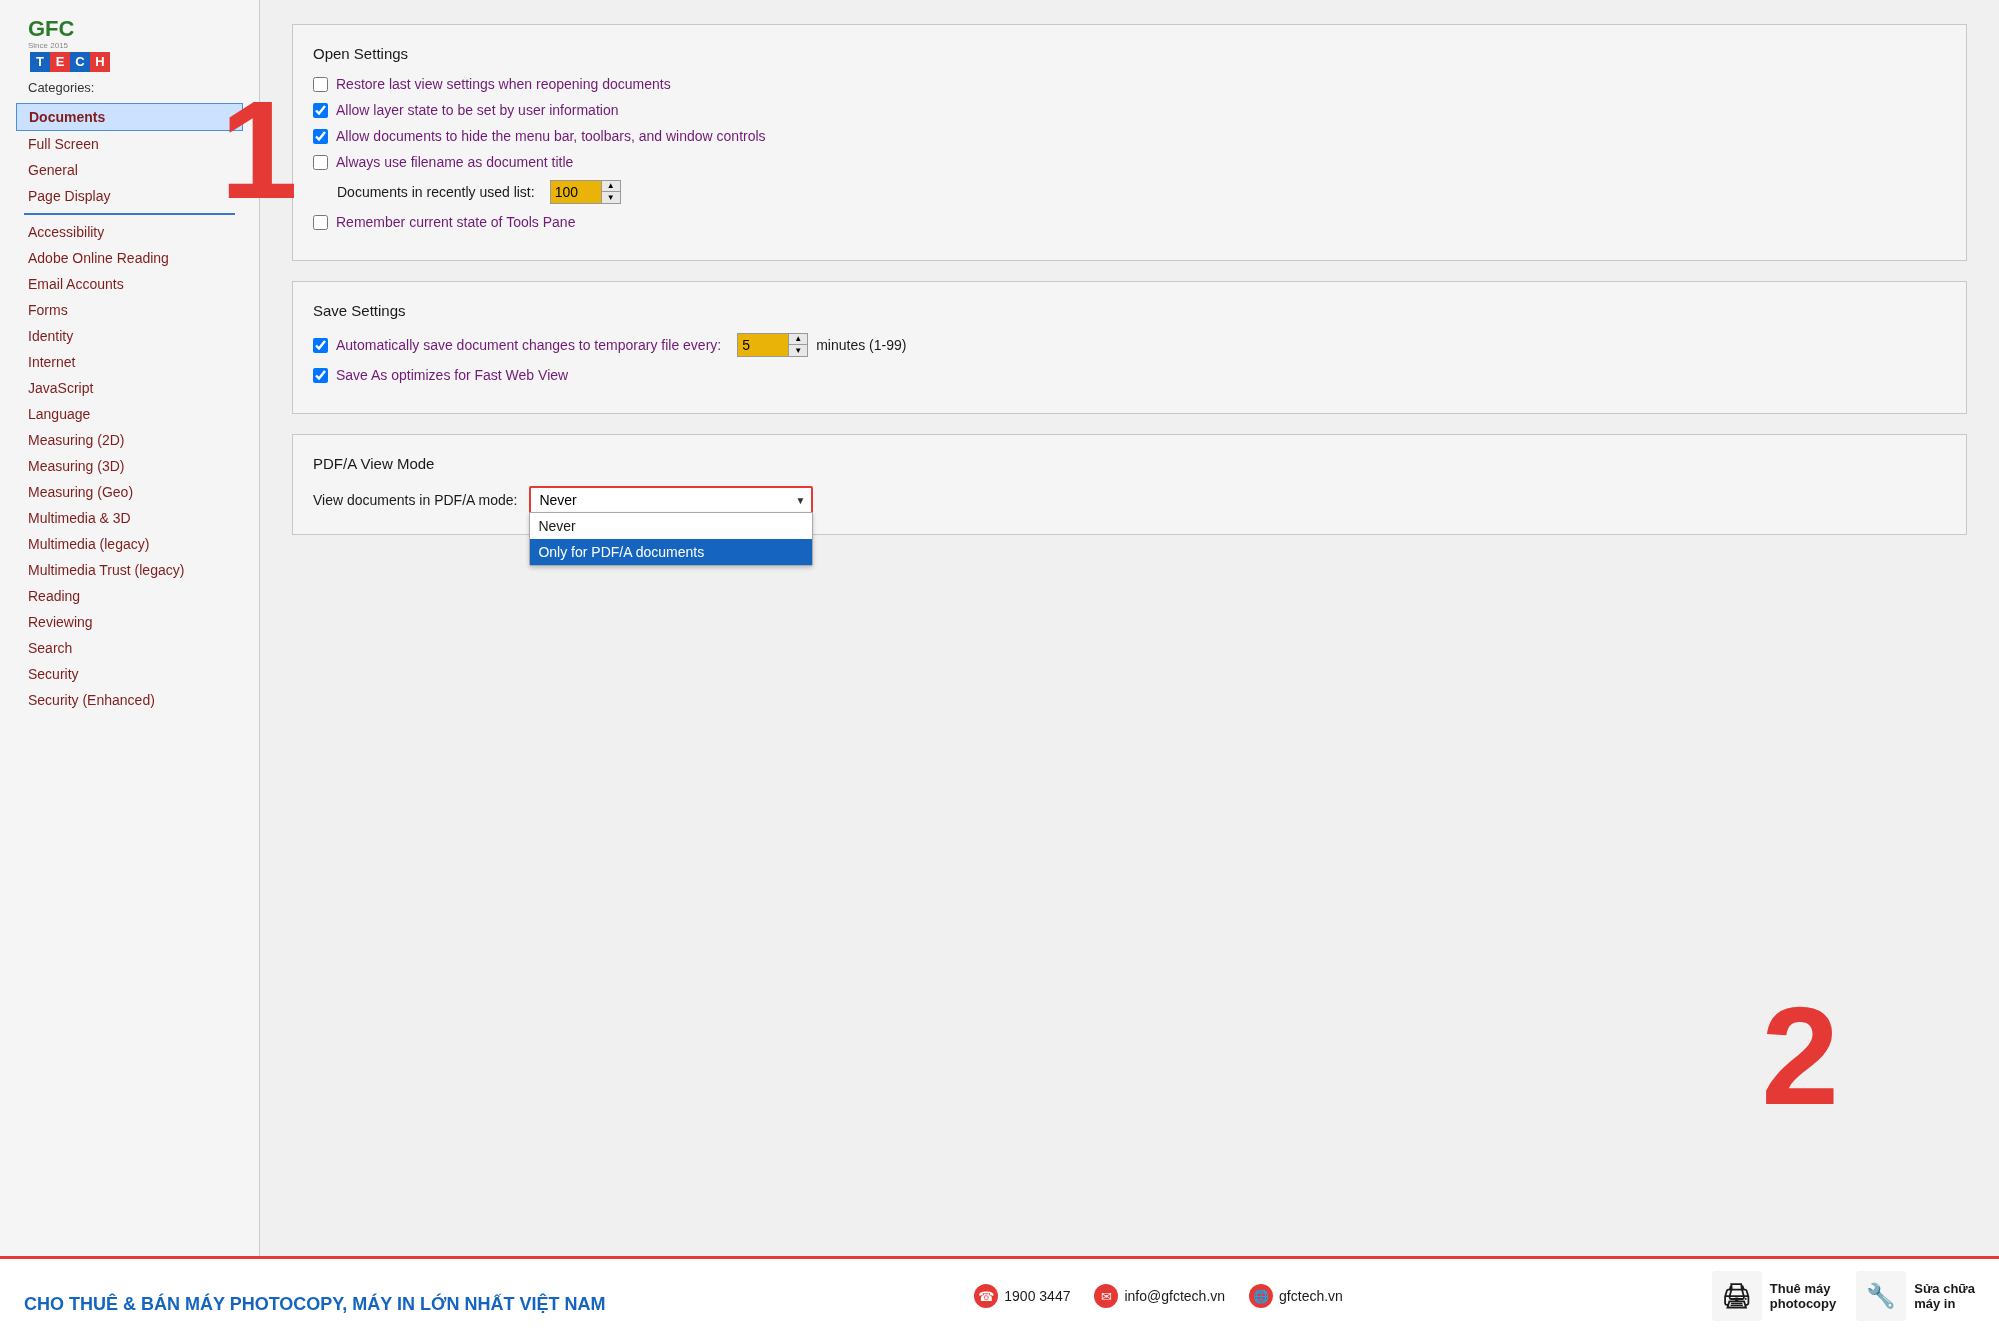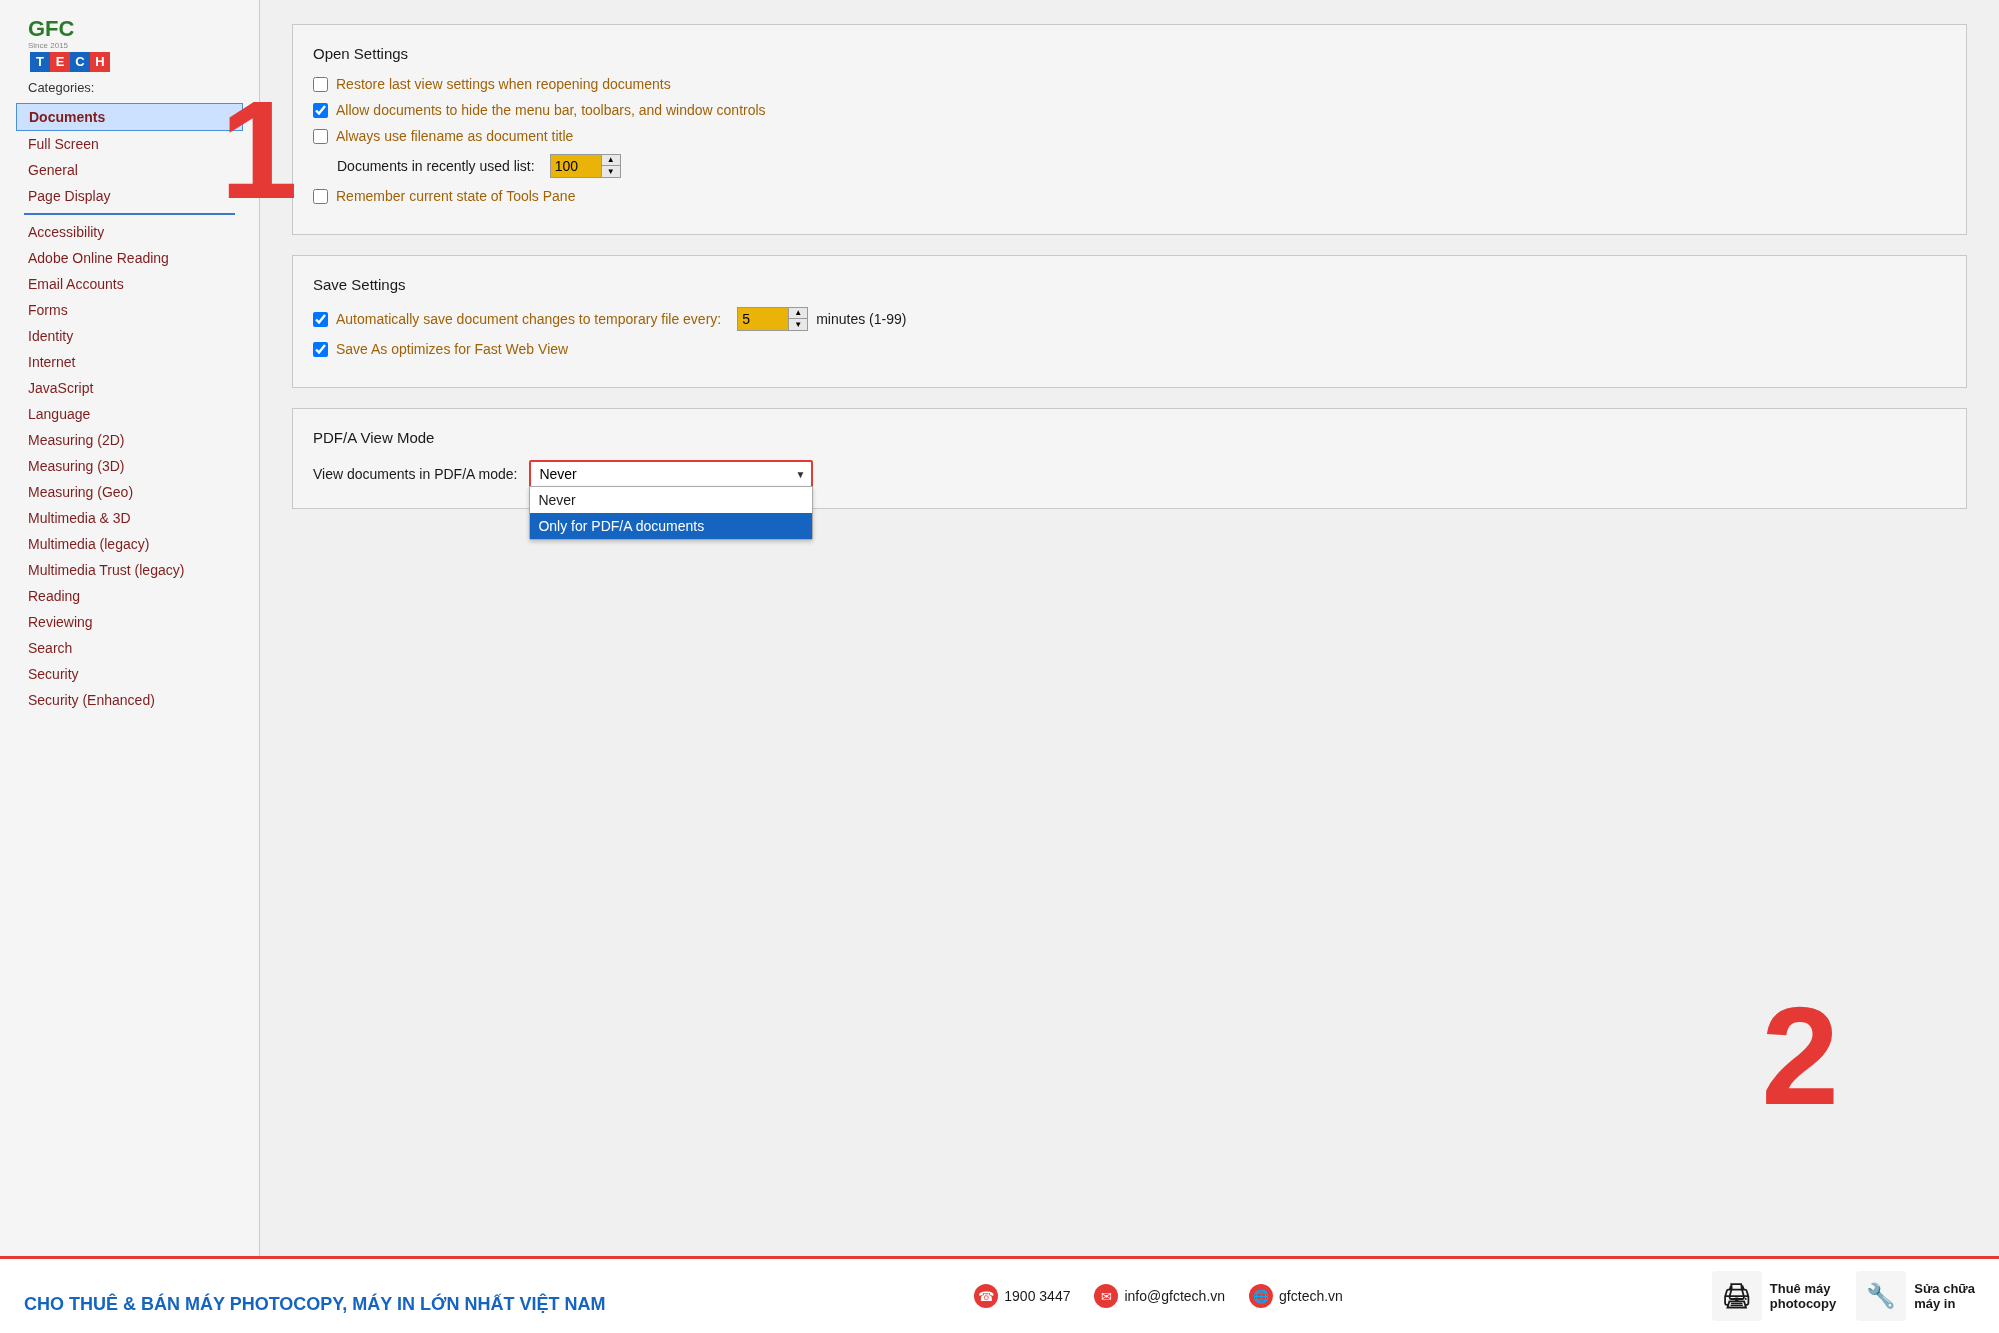--- a/index.html
+++ b/index.html
@@ -118,21 +118,21 @@
 
     .checkbox-row input[type="checkbox"] {
       width: 15px;
       height: 15px;
       margin: 0;
       flex-shrink: 0;
     }
 
     .checkbox-label {
       font-size: 14px;
-      color: #a16207;
+      color: #701a75;
     }
 
     .inline-field-row {
       display: flex;
       align-items: center;
       margin: 0 0 10px 24px;
       gap: 15px;
     }
 
     .inline-field-label {
@@ -405,20 +405,24 @@
 
     <div class="section">
       <div class="section-title">Open Settings</div>
 
       <div class="checkbox-row">
         <input type="checkbox" id="cb-restore" style="">
         <label class="checkbox-label" for="cb-restore">Restore last view settings when reopening documents</label>
       </div>
 
 
+      <div class="checkbox-row">
+        <input type="checkbox" id="cb-layer" checked="" style="">
+        <label class="checkbox-label" for="cb-layer">Allow layer state to be set by user information</label>
+      </div>
 
       <div class="checkbox-row">
         <input type="checkbox" id="cb-hidemenu" checked="" style="">
         <label class="checkbox-label" for="cb-hidemenu">Allow documents to hide the menu bar, toolbars, and window controls</label>
       </div>
 
       <div class="checkbox-row">
         <input type="checkbox" id="cb-filename" style="">
         <label class="checkbox-label" for="cb-filename">Always use filename as document title</label>
       </div>

